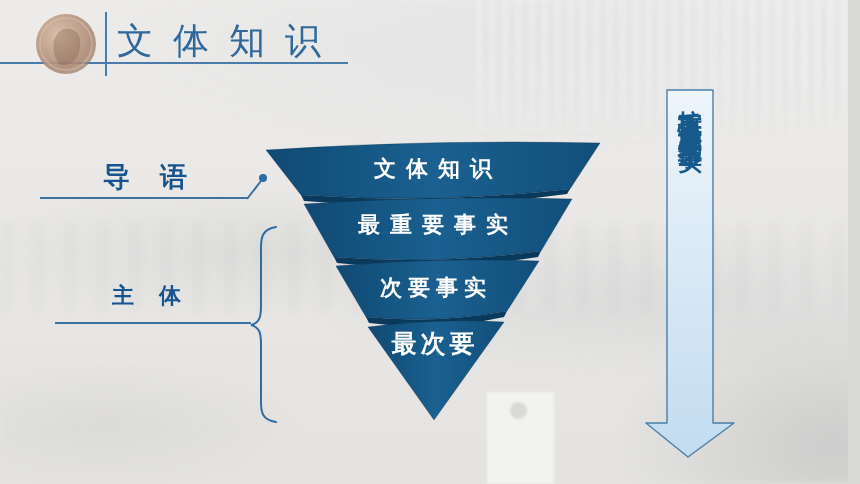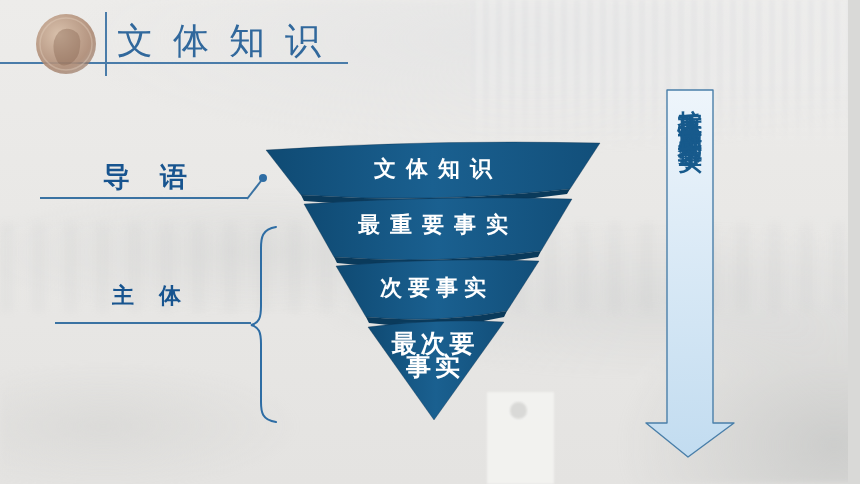--- a/index.html
+++ b/index.html
@@ -119,21 +119,20 @@
     <path d="M366,317 Q437,324 507,311 L504,317 Q437,332 369,323 Z" fill="#0a3a5b"></path>
 
     <path d="M368,327 Q437,318 504,322 L434,420 Z" fill="url(#segGrad)" stroke="rgba(7,38,62,0.3)" stroke-width="1"></path>
   </svg>
 
   <div class="abs flabel flabel-1">文体知识</div>
   <div class="abs flabel flabel-2">最重要事实</div>
   <div class="abs flabel flabel-3">次要事实</div>
   <div class="abs flabel flabel-4">
     <div>最次要</div>
-    <div>事实</div>
   </div>
 
   <div class="abs lead-label">导语</div>
   <div class="abs lead-underline"></div>
   <div class="abs body-label">主体</div>
   <div class="abs body-underline"></div>
   <svg class="abs" style="left:0;top:0;" width="860" height="484" viewBox="0 0 860 484">
     <line x1="247" y1="199" x2="261" y2="181" stroke="#3a72a2" stroke-width="2"></line>
     <circle cx="263" cy="178" r="4" fill="#2e6da4"></circle>
     <path d="M276,227 C262,229 261,238 261,248 L261,306 C261,318 259,323 251,325 C259,327 261,332 261,344 L261,402 C261,412 262,420 276,422" fill="none" stroke="#2e6da4" stroke-width="2" stroke-linecap="round"></path>

